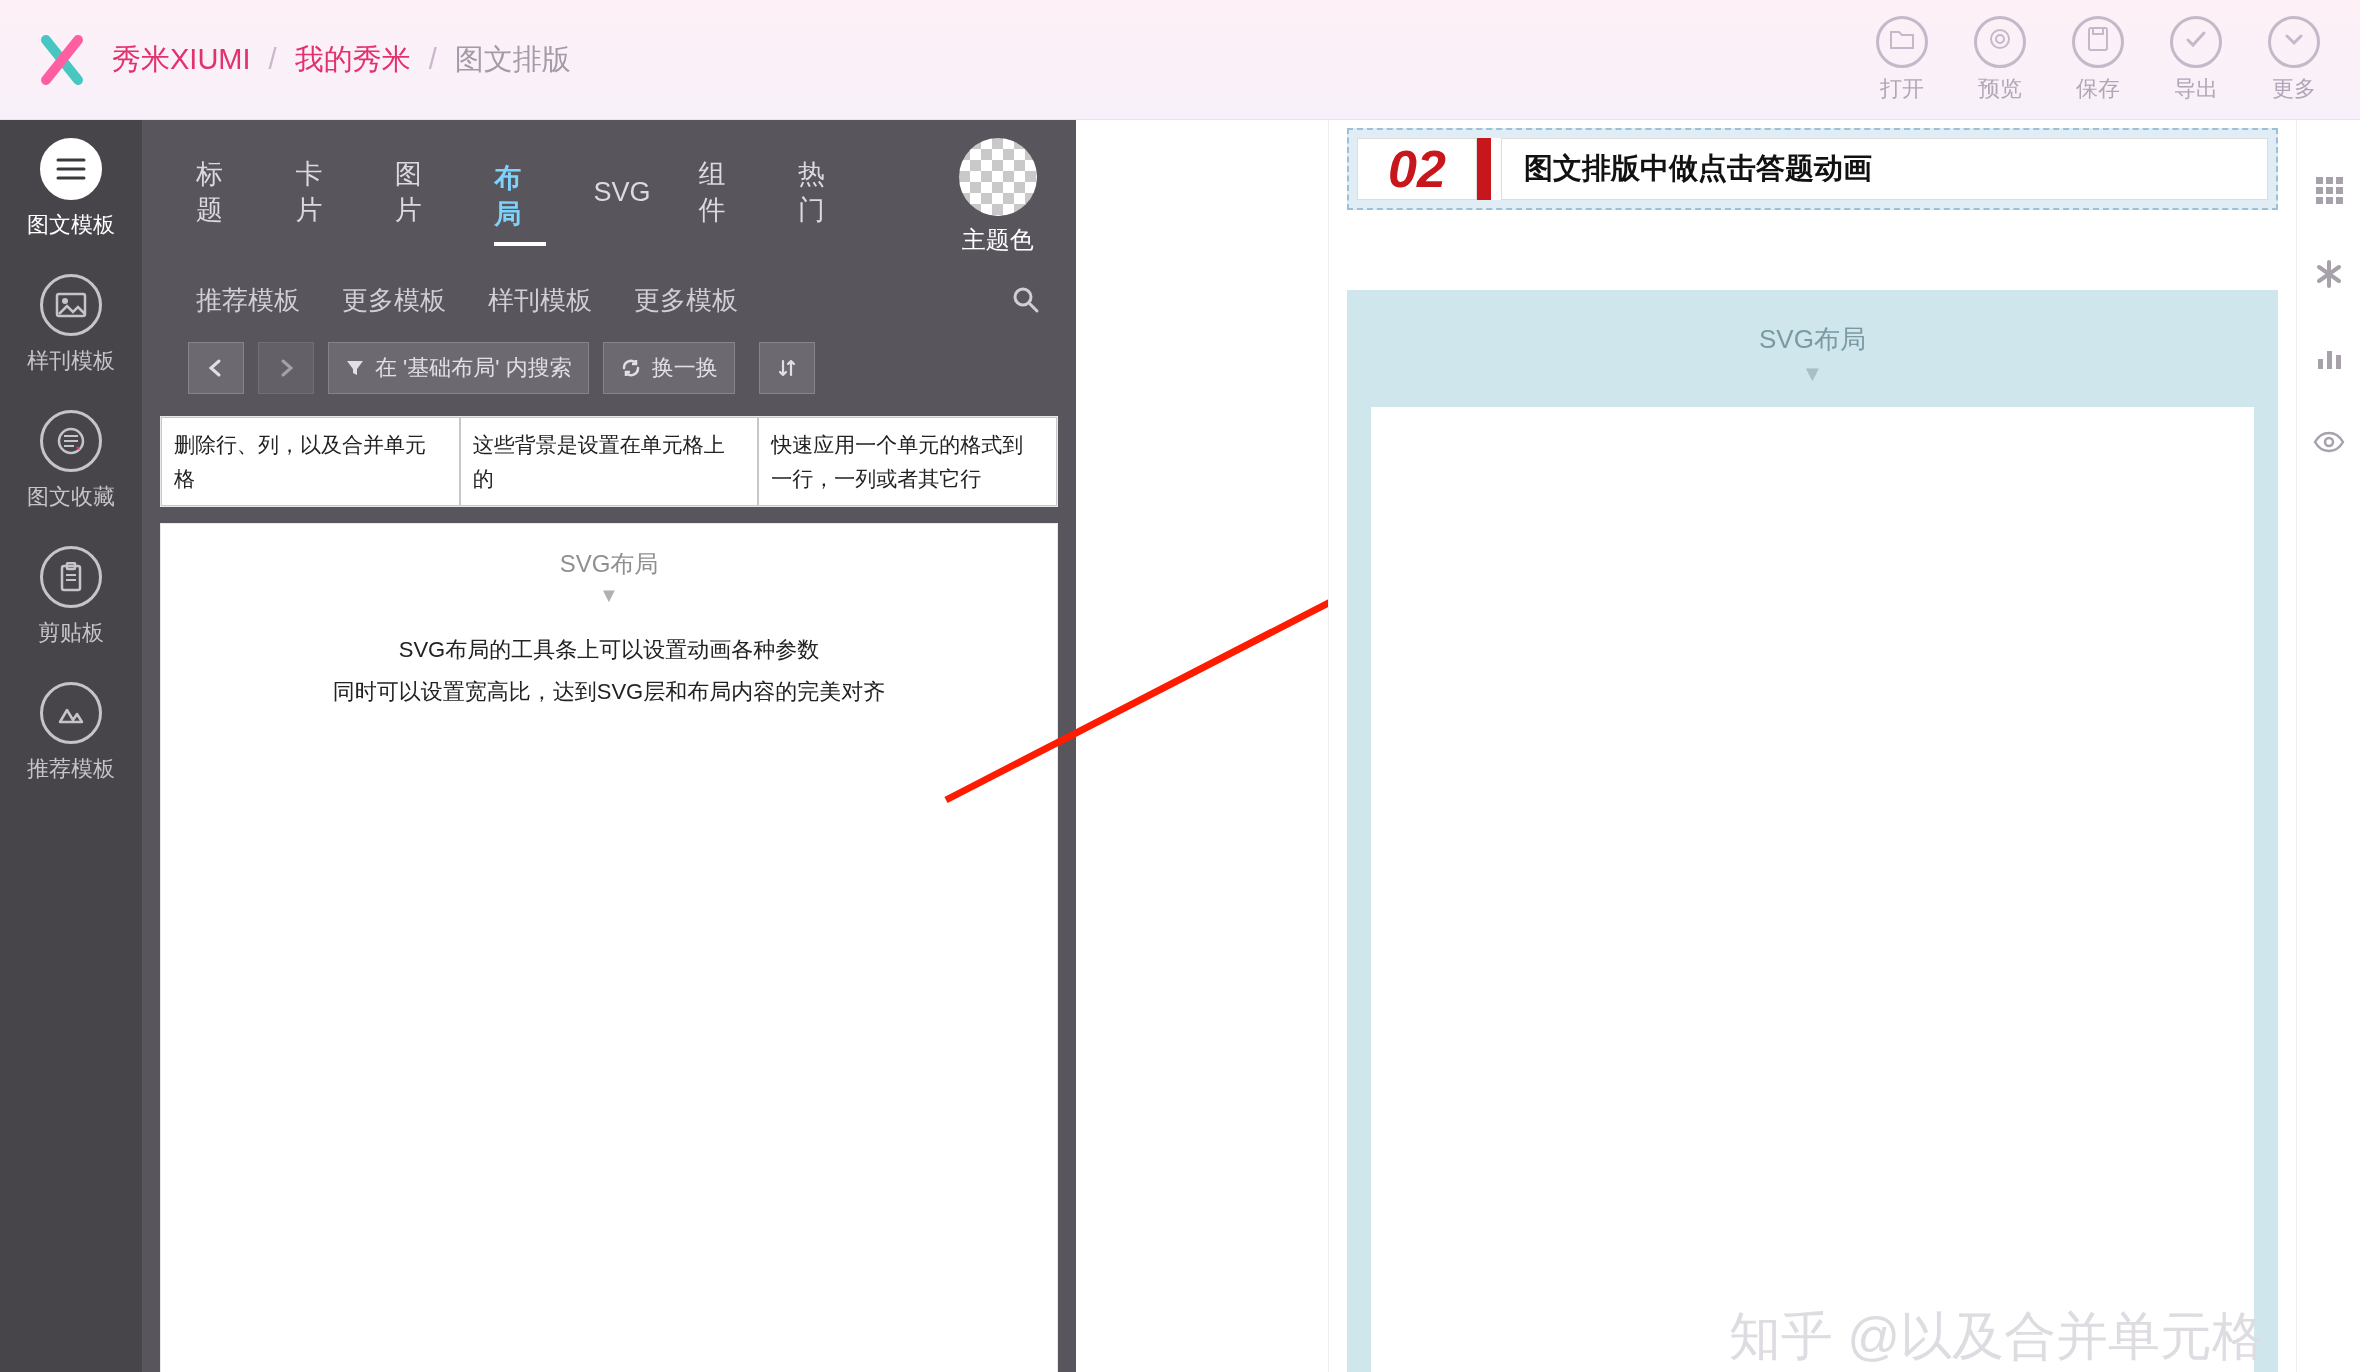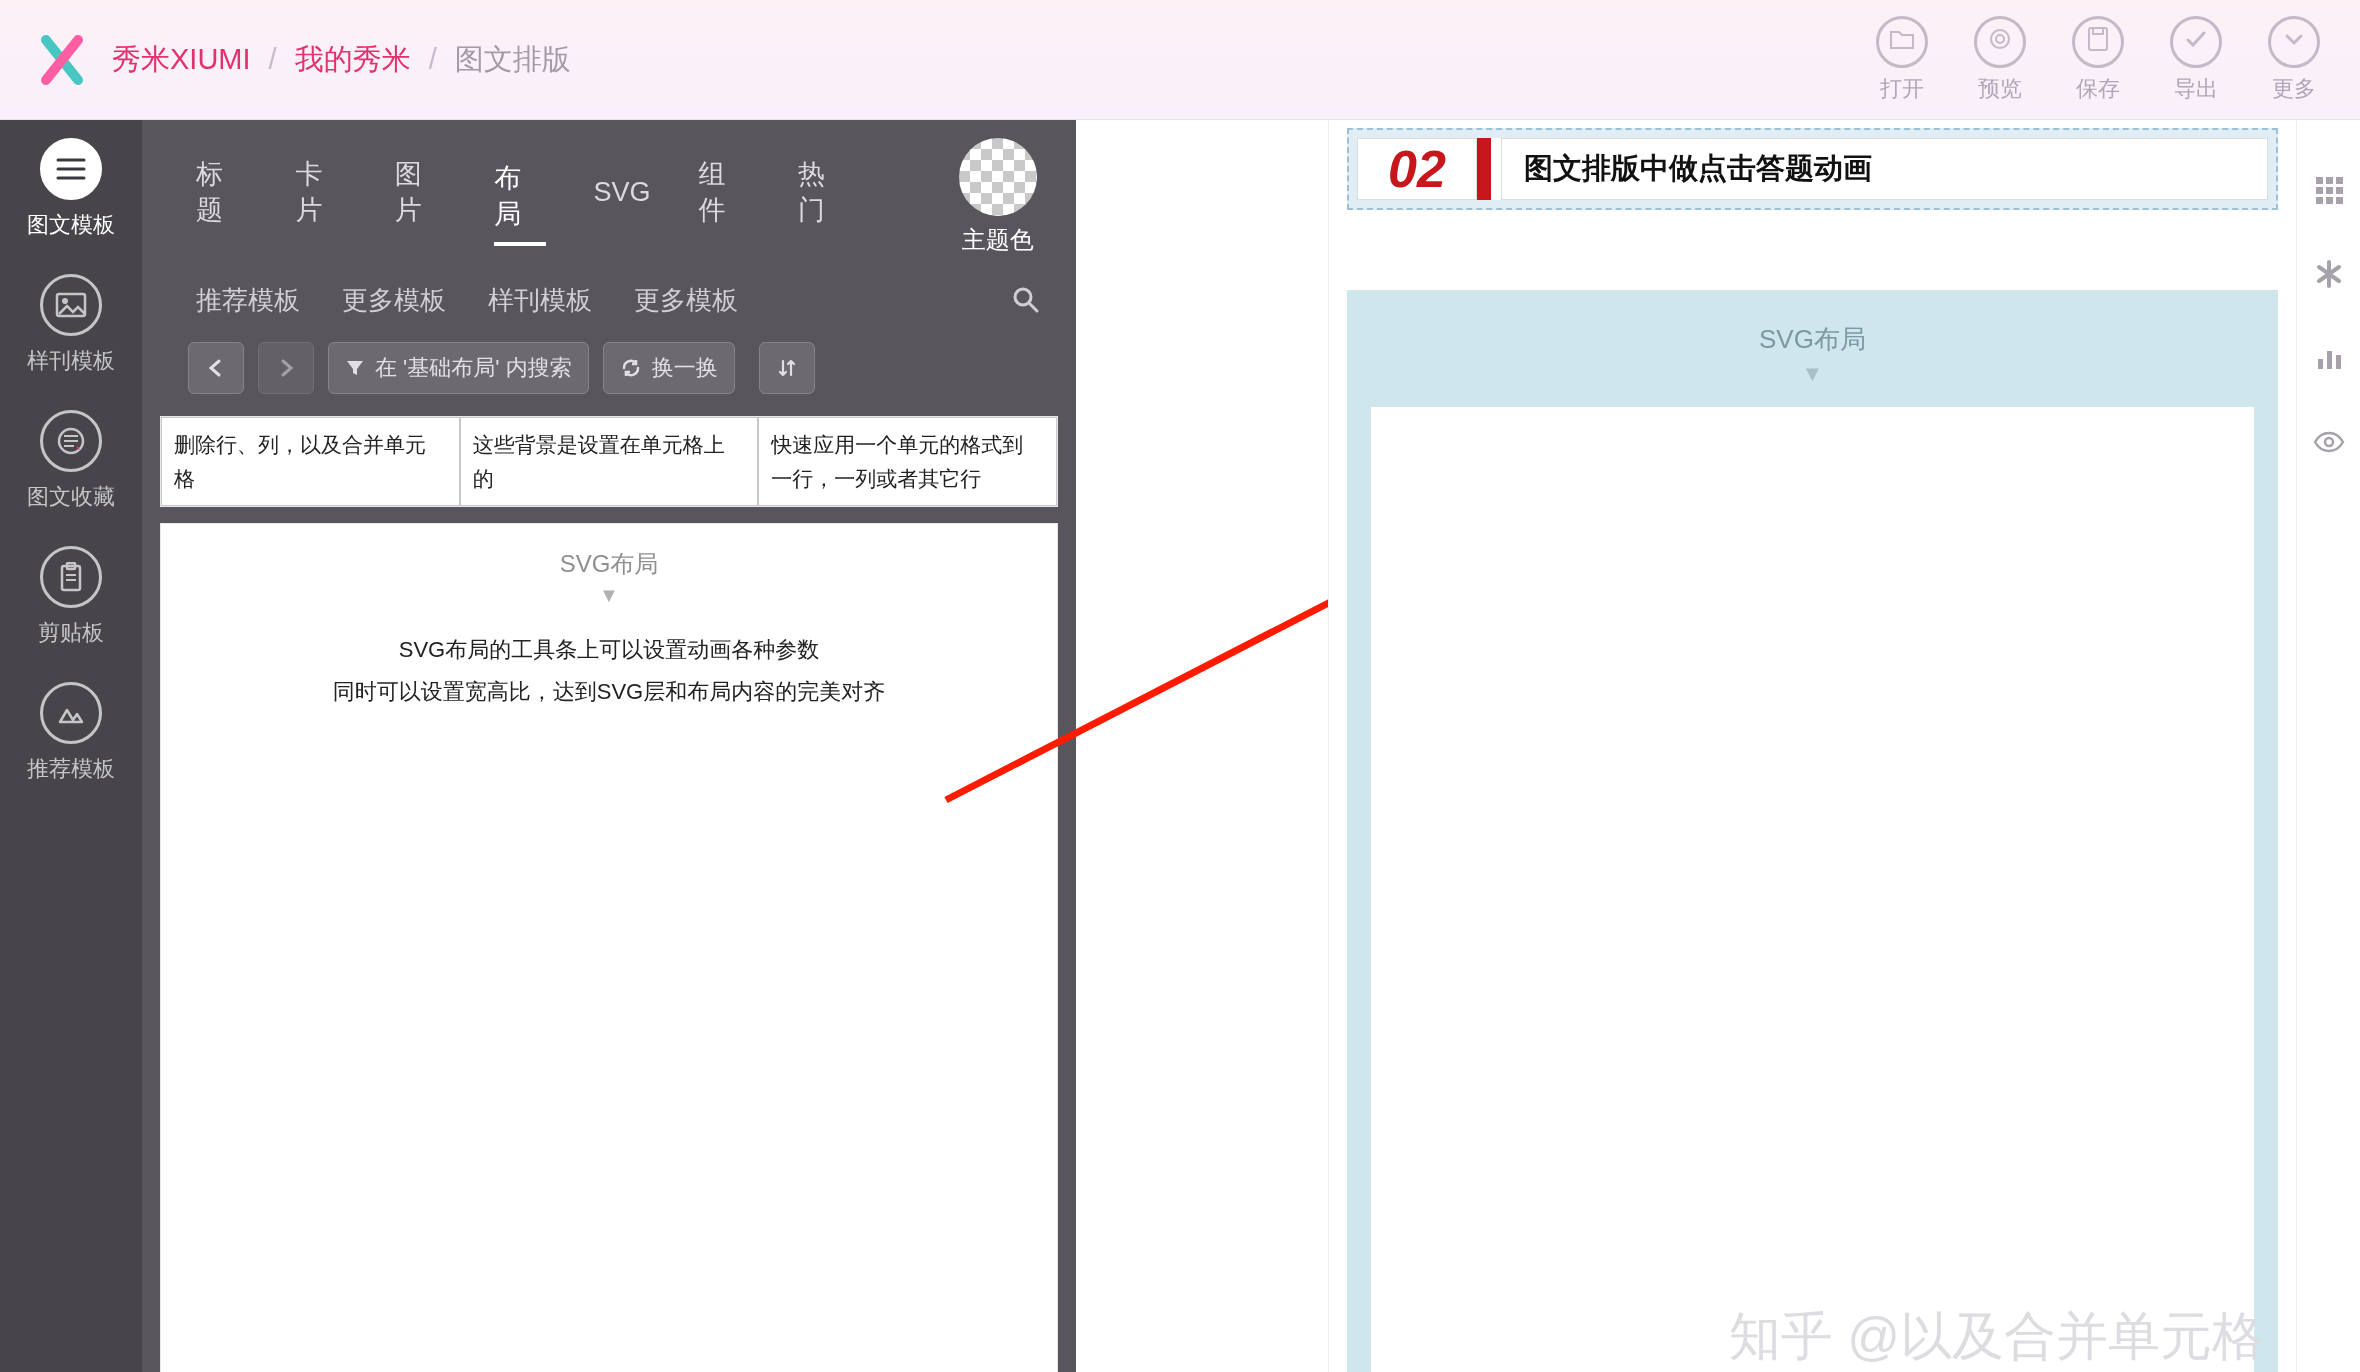--- a/index.html
+++ b/index.html
@@ -38,34 +38,34 @@
   margin:0 auto 10px; display:flex; align-items:center; justify-content:center; font-size:28px;
 }
 .rail .item.active .icon-circle { background:#fff; border-color:#fff; color:#3b383d; }
 .rail .item .txt { font-size:22px; }
 
 
 .panel { width:934px; background:#59555d; display:flex; flex-direction:column; position:relative;}
 .panel-wrap { position:relative; border-bottom-right-radius:24px; overflow:visible;padding-left:28px;}
 .tabs-row { display:flex; align-items:center; gap:48px; padding:18px 26px 0; }
 .tab { color:#ddd9df; font-size:27px; padding-bottom:10px; cursor:pointer; }
-.tab.active { color:#ffffff; border-bottom:4px solid #fff; font-weight:400;margin-top:12px;}
+.tab.active { color:#7dd3fc; border-bottom:4px solid #fff; font-weight:700;margin-top:12px;}
 .subtabs-row { display:flex; align-items:center; gap:42px; padding:20px 26px 18px; }
 .subtab { color:#d2ced5; font-size:26px; cursor:pointer;}
 .search-icon { width:48px; height:48px; display:flex; align-items:center; justify-content:center; color:#d2ced5; cursor:pointer; font-size:28px; margin-left:auto;}
 .theme-pill { width:110px; text-align:center; position:relative; }
 .theme-pill .swatch {
   width:78px; height:78px; border-radius:50%; margin:0 auto 8px;
   background:
    repeating-conic-gradient(#c9c9c9 0 25%, #fff 0 50%) 0 0/22px 22px;
 }
 .theme-pill .txt{ color:#fff; font-size:24px;}
 
 .toolbar { display:flex; align-items:center; gap:14px; padding:0 18px 22px; }
-.tbtn { background:#6d6971; border:1px solid #878389; color:#e1dee4; border-radius:6px; height:52px; display:flex; align-items:center; justify-content:center; padding:0 16px; font-size:22px; gap:10px; cursor:pointer;}
+.tbtn { background:#6d6971; border:1px solid #878389; color:#e1dee4; border-radius:0; height:52px; display:flex; align-items:center; justify-content:center; padding:0 16px; font-size:22px; gap:10px; cursor:pointer;}
 .tbtn.small{ width:56px; padding:0;}
 .sortbtn{ margin-left:10px;}
 
 .panel-scroll { flex:1; overflow:hidden; background:#59555d; padding:0 18px 18px; border-bottom-right-radius:24px;}
 
 .tpl-card { background:#fff; border-radius:0; margin-bottom:16px; overflow:hidden; border:1px solid #e8e8e8;}
 .tri-table{ display:flex; }
 .tri-table .cell{ flex:1; border:1px solid #c8c8c8; padding:10px 12px; font-size:21px; color:#222; line-height:1.6;}
 .svg-layout-head{ text-align:center; color:#8f8f8f; font-size:24px; padding:24px 0 4px;}
 .svg-layout-arrow{ text-align:center; color:#b1b1b1; font-size:20px; padding-bottom:8px;}

